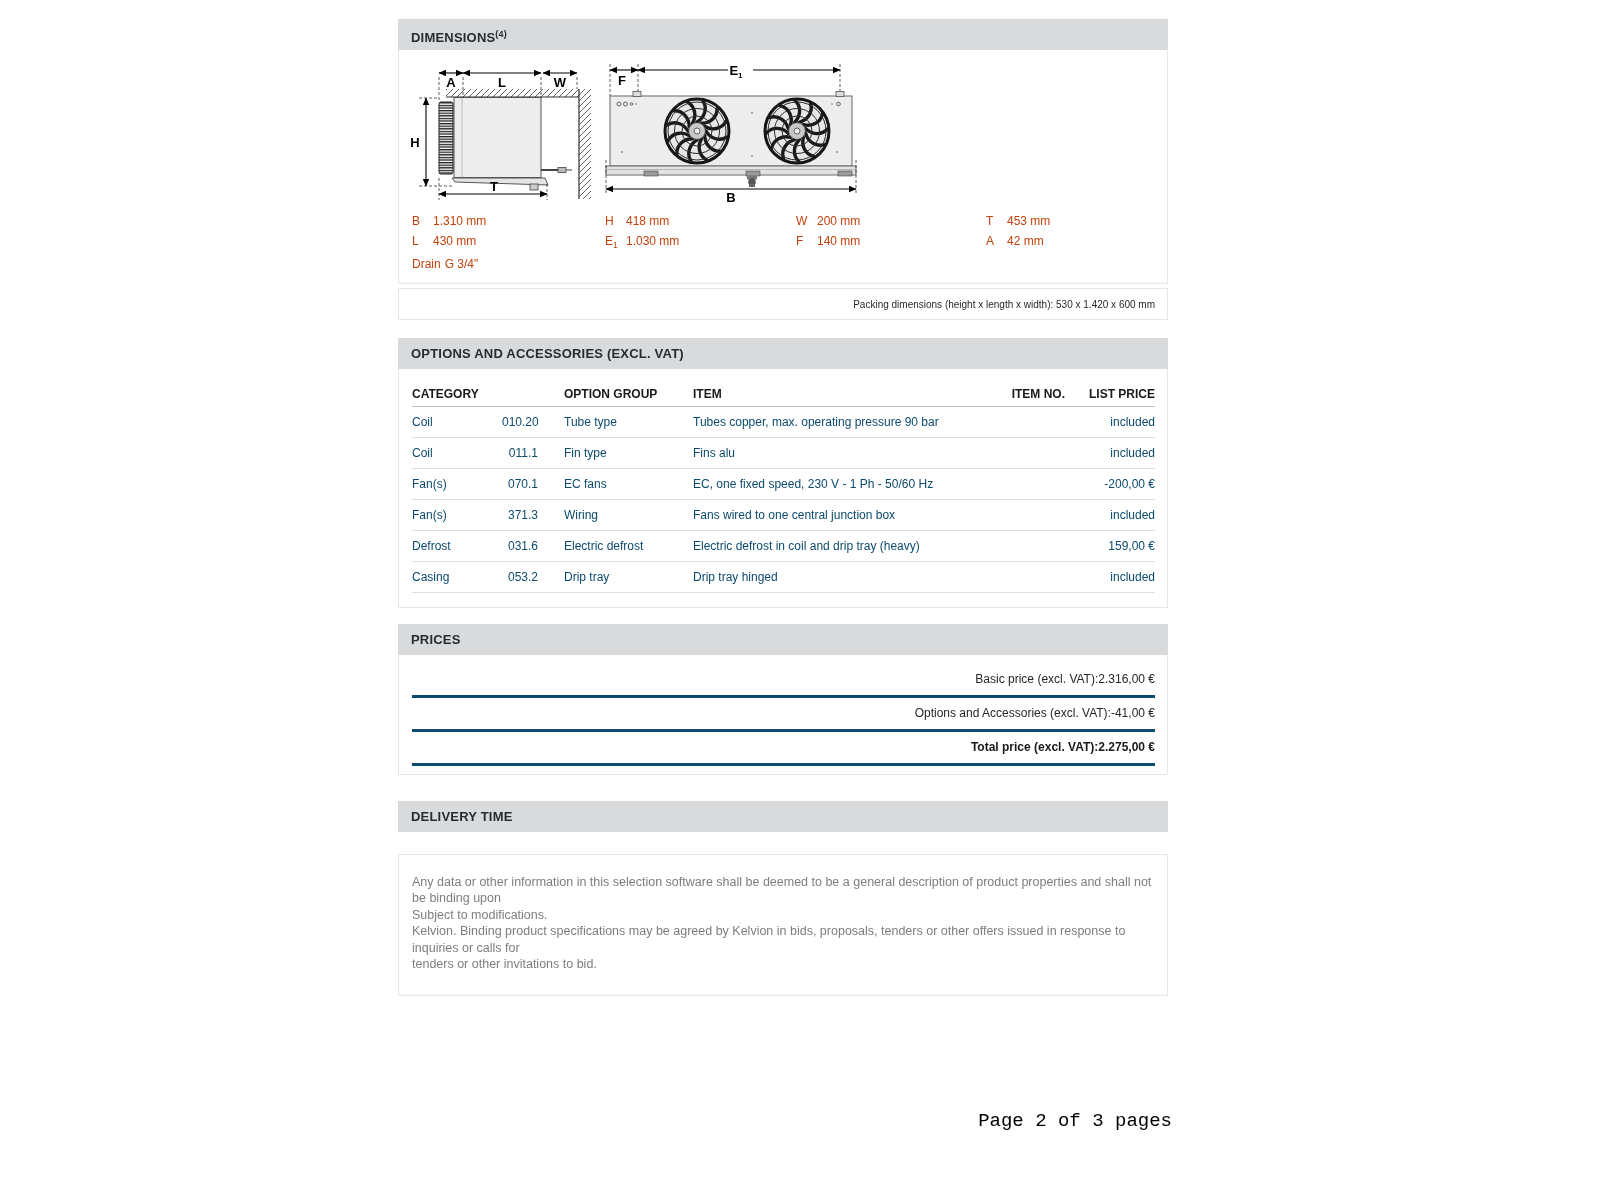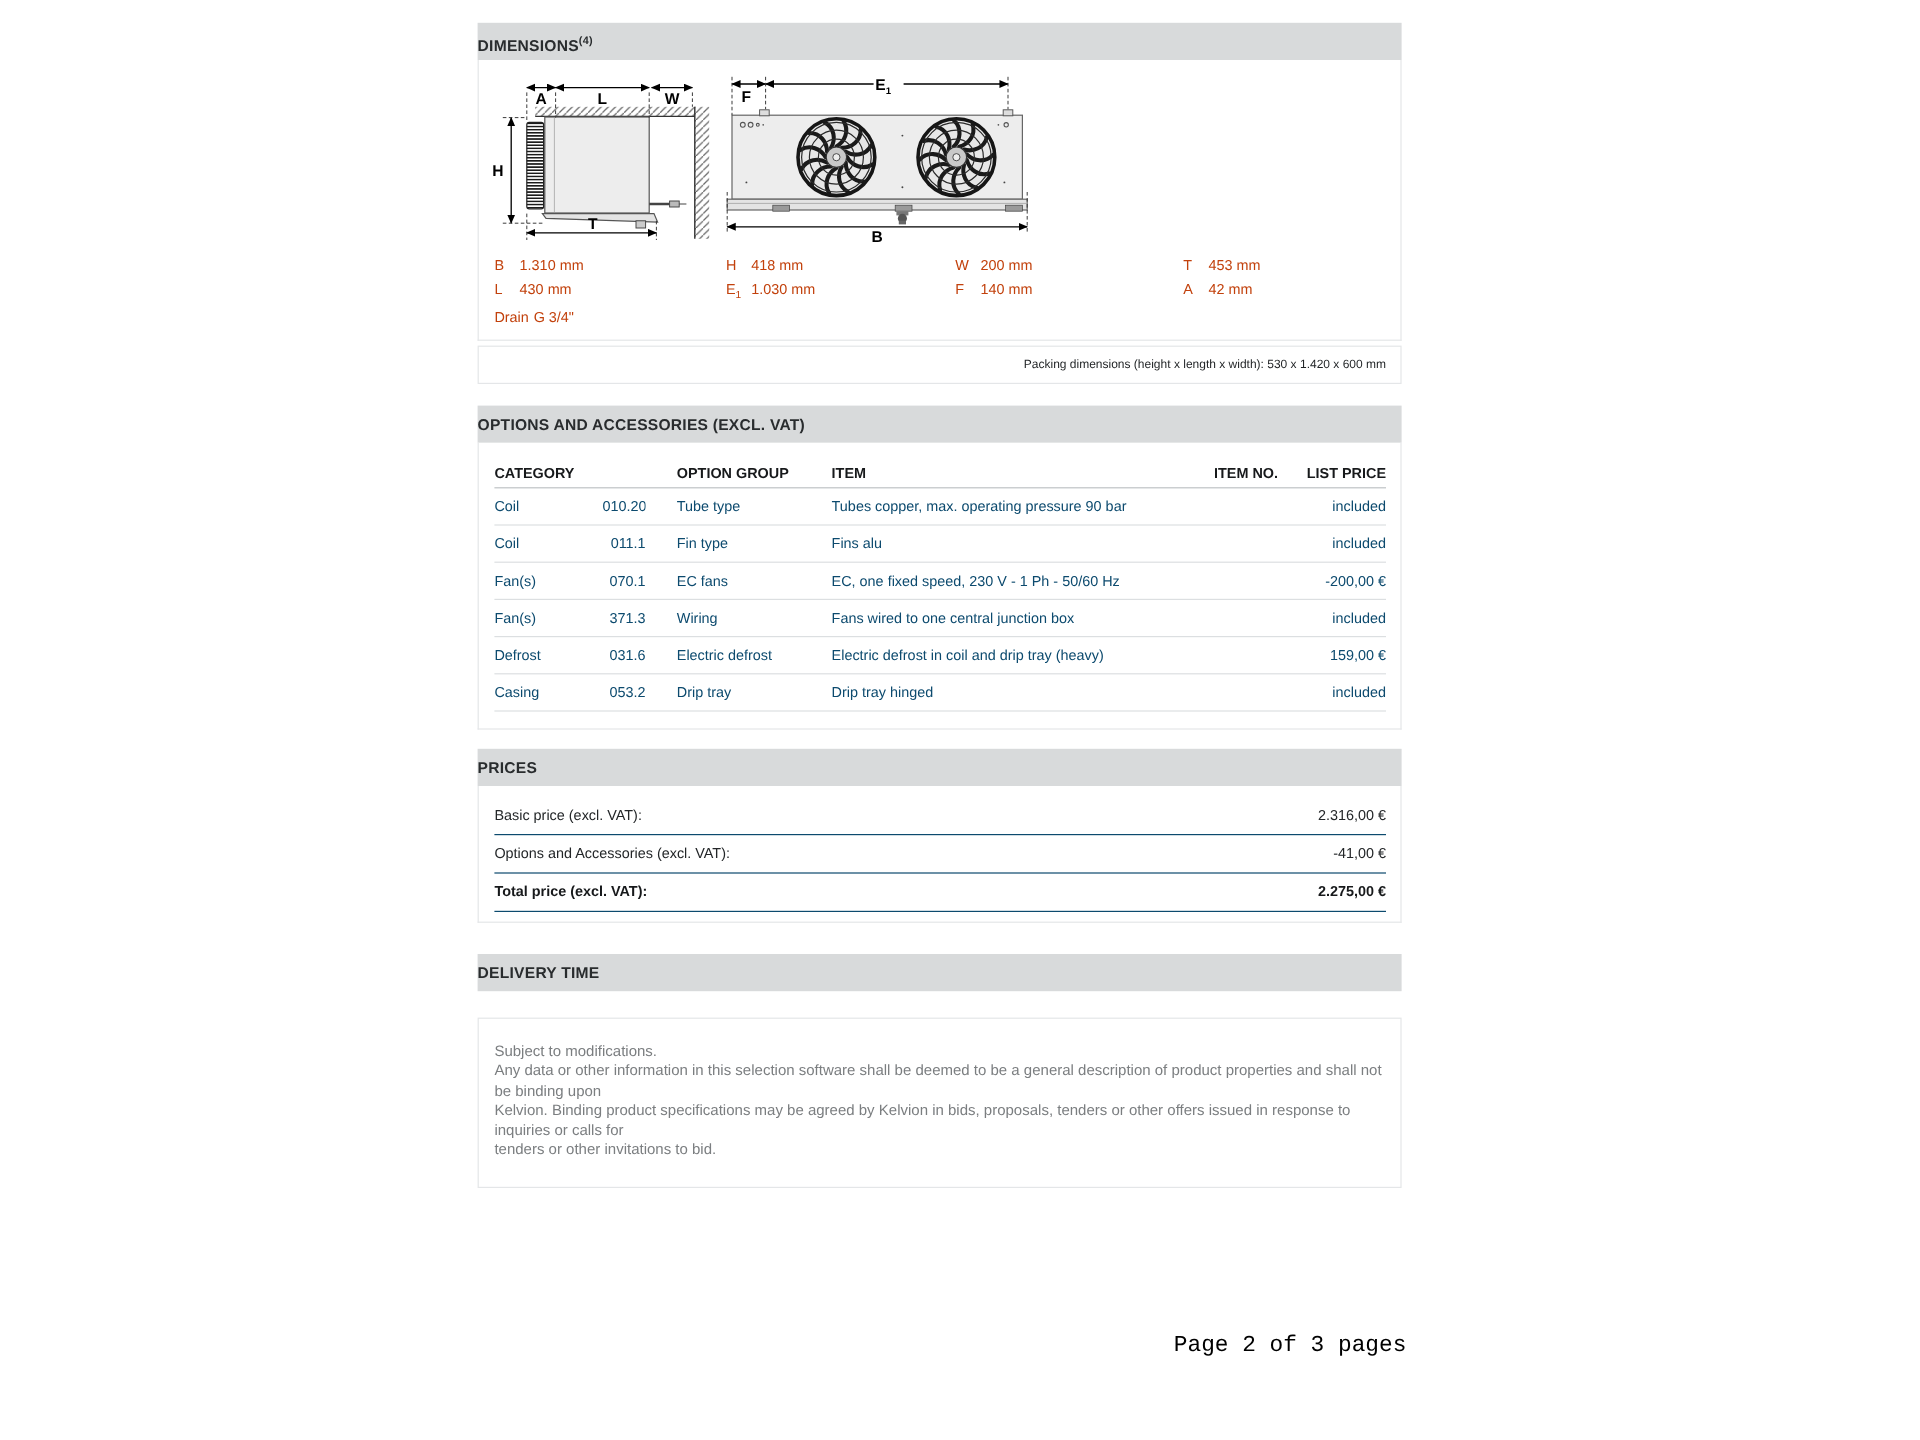--- a/index.html
+++ b/index.html
@@ -4,21 +4,21 @@
 <style>
   html,body { margin:0; padding:0; }
   body {
     width:1600px; height:1200px; background:#ffffff; position:relative;
     font-family:"Liberation Sans", sans-serif; color:#202224;
     -webkit-font-smoothing:antialiased;
   }
   .doc { position:absolute; left:398px; top:19px; width:770px; }
 
   .sec-header {
-    background:#d8dadb; height:31px; line-height:31px; 
+    background:#d8dadb; height:31px; line-height:31px; padding-left:13px;
     font-size:13px; font-weight:bold; color:#292c2e; box-sizing:border-box;
     letter-spacing:.2px;
   }
   .sec-header sup { font-size:9px; font-weight:bold; }
   .box {
     border:1px solid #e4e6e8; border-top:none; background:#fff; box-sizing:border-box;
   }
 
   
   .diagrams { padding-top:8px; height:148px; white-space:nowrap; }
@@ -48,22 +48,22 @@
   .c-code { text-align:right; }
   .c-group { padding-left:26px; }
   .c-itemno, .c-price { text-align:right; }
   .thead { font-size:12px; font-weight:bold; color:#17191b; height:24px; line-height:24px;
            border-bottom:1px solid #bfc3c5; }
   .tbody-row { font-size:12px; color:#0c4a6e; height:30px; line-height:30px;
                border-bottom:1px solid #dcdfe1; }
 
   
   .price-rows { padding:9px 12px 8px 13px; }
-  .prow { display:flex; justify-content:space-between; font-size:12px; color:#232628;
-          height:31px; line-height:31px; border-bottom:1px solid #0c4a6e;gap:44px; }
+  .prow { display:flex; justify-content:flex-end; font-size:12px; color:#232628;
+          height:31px; line-height:31px; border-bottom:3px solid #0c4a6e; }
   .prow.total { font-weight:bold; color:#17191b; }
 
   
   .del-rows { padding:6px 12px 10px 13px; }
   .drow { display:flex; justify-content:space-between; font-size:12px; color:#232628;
           height:34px; line-height:34px; border-bottom:1px solid #dcdfe1; }
 
   
   .disclaimer {
     margin-top:22px; border:1px solid #e4e6e8; padding:19px 13px 22px 13px;
@@ -328,21 +328,21 @@
       <span>2.275,00 €</span>
     </div>
   </div>
 
   <div class="sec-header sec-gap26">
     <span>DELIVERY TIME</span>
   </div>
 
 
   <div class="disclaimer">
+    <div>Any data or other information in this selection software shall be deemed to be a general description of product properties and shall not be binding upon</div>
     <div>Subject to modifications.</div>
-    <div>Any data or other information in this selection software shall be deemed to be a general description of product properties and shall not be binding upon</div>
     <div>Kelvion. Binding product specifications may be agreed by Kelvion in bids, proposals, tenders or other offers issued in response to inquiries or calls for</div>
     <div>tenders or other invitations to bid.</div>
   </div>
 
 </div>
 
 <div class="page-footer">Page 2 of 3 pages</div>
 
 </body></html>

